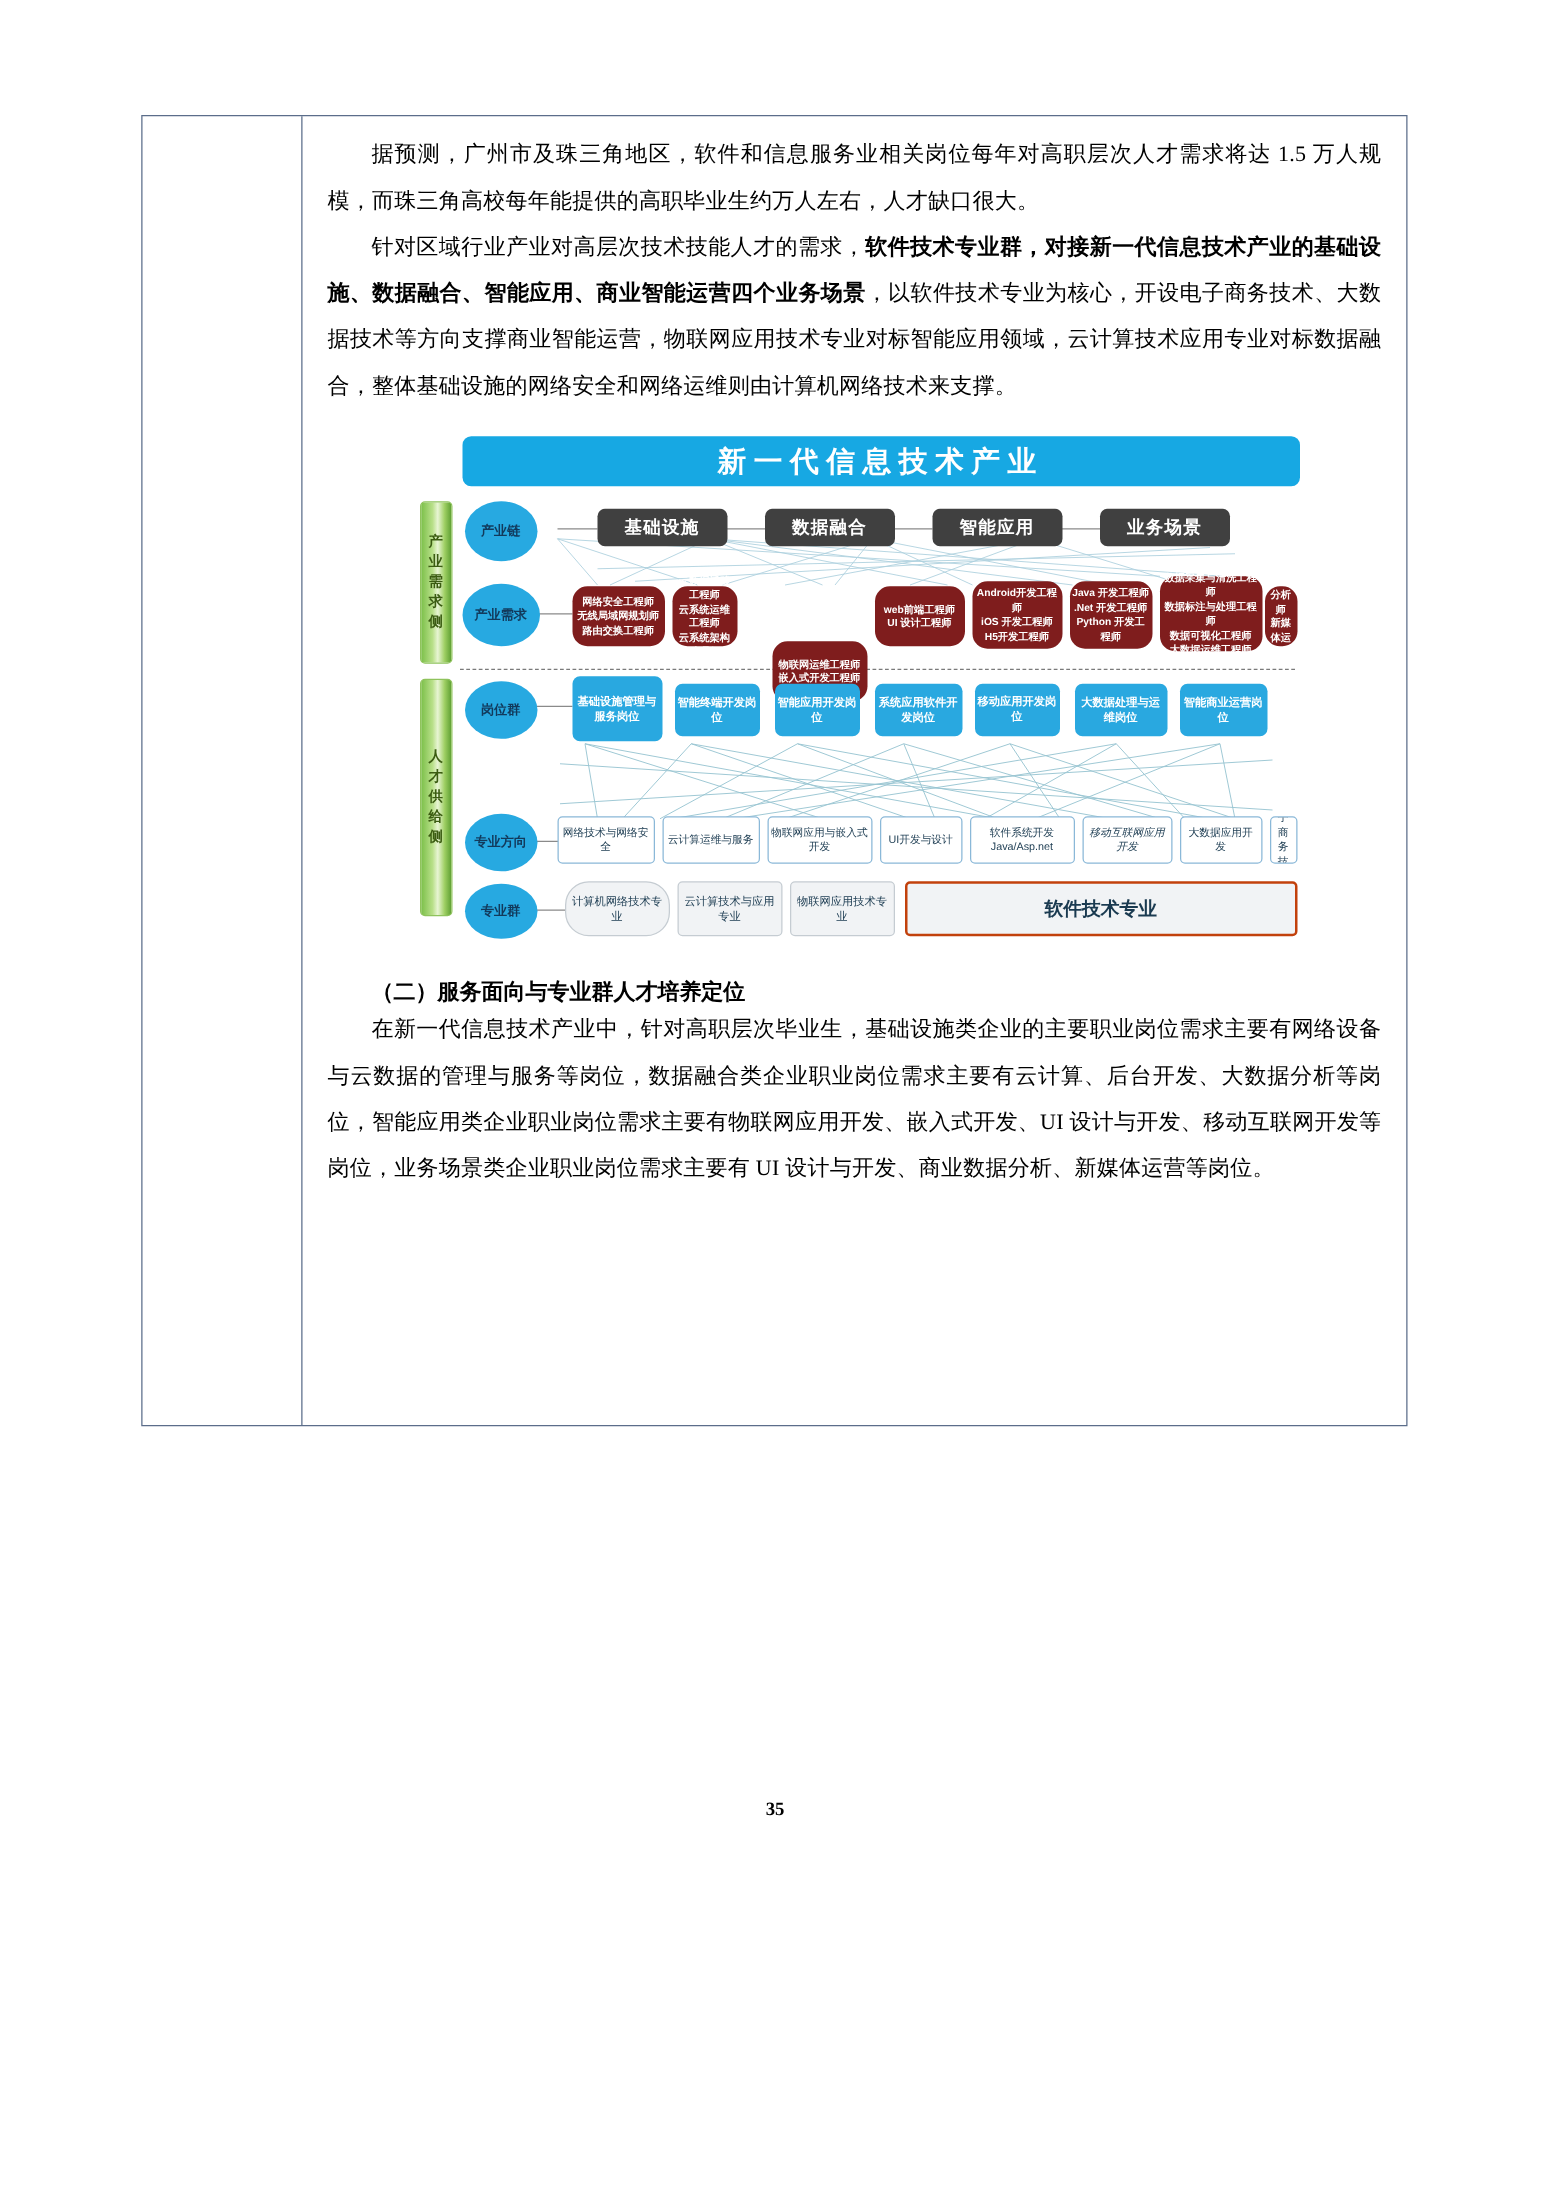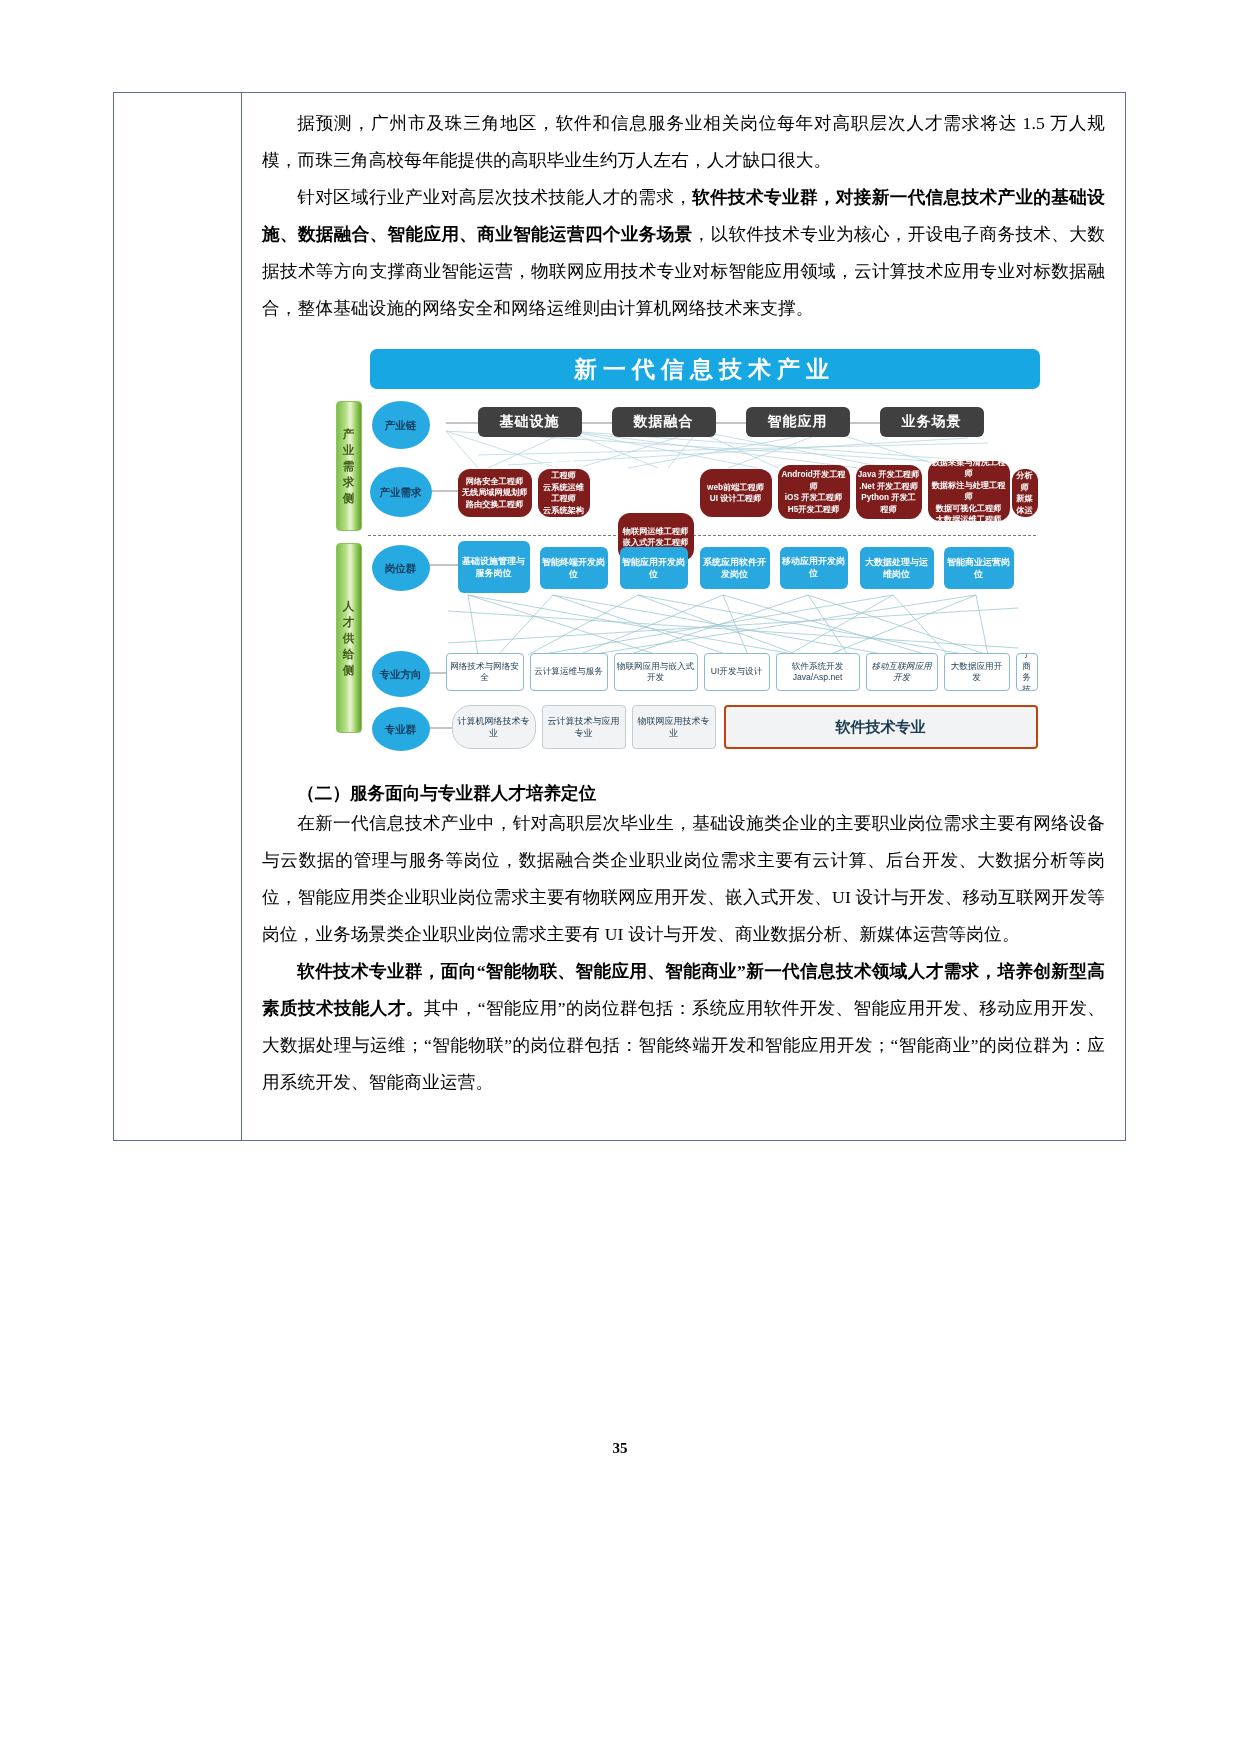--- a/index.html
+++ b/index.html
@@ -208,20 +208,19 @@
         <div class="node grp-box" style="left:214px;top:362px;width:84px;height:44px;">云计算技术与应用专业</div>
         <div class="node grp-box" style="left:304px;top:362px;width:84px;height:44px;">物联网应用技术专业</div>
         <div class="node soft-box" style="left:396px;top:362px;width:314px;height:44px;">软件技术专业</div>
 
       </div>
 
 
       <p class="sec-head">（二）服务面向与专业群人才培养定位</p>
 
       <p class="para" id="p3"><span>在新一代信息技术产业中，针对高职层次毕业生，基础设施类企业的主要职业岗位需求主要有网络设备与云数据的管理与服务等岗位，数据融合类企业职业岗位需求主要有云计算、后台开发、大数据分析等岗位，智能应用类企业职业岗位需求主要有物联网应用开发、嵌入式开发、UI 设计与开发、移动互联网开发等岗位，业务场景类企业职业岗位需求主要有 UI 设计与开发、商业数据分析、新媒体运营等岗位。</span></p>
-      <p class="para" id="p4"><b class="bd">软件技术专业群，面向“智能物联、智能应用、智能商业”新一代信息技术领域人才需求，培养创新型高素质技术技能人才。</b><span>其中，“智能应用”的岗位群包括：系统应用软件开发、智能应用开发、移动应用开发、大数据处理与运维；“智能物联”的岗位群包括：智能终端开发和智能应用开发；“智能商业”的岗位群为：应用系统开发、智能商业运营。</span></p>
 
     </div>
   </div>
 
   <div class="pagenum">35</div>
 
 </div>
 
 </body></html>

